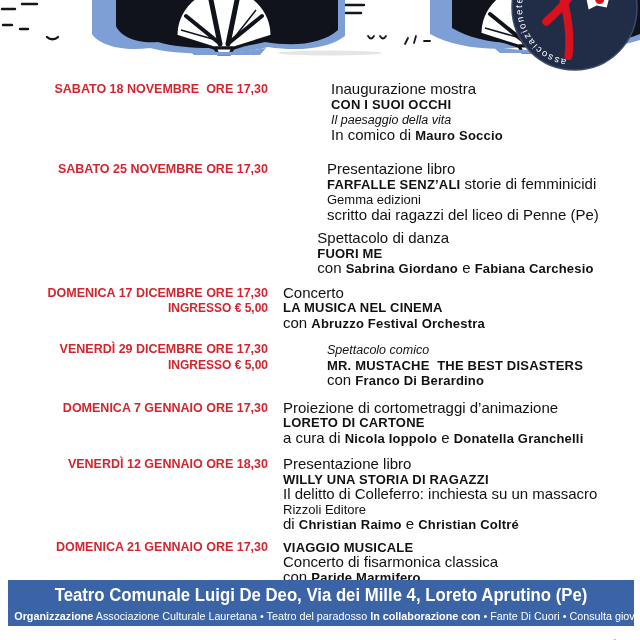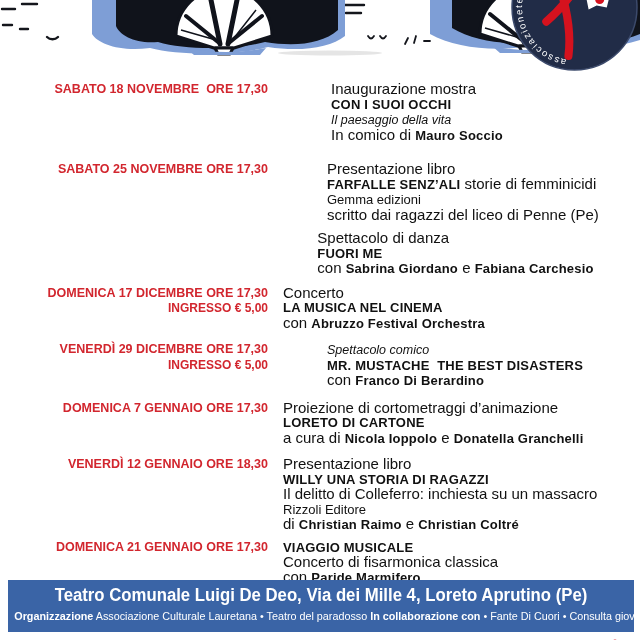--- a/index.html
+++ b/index.html
@@ -27,21 +27,21 @@
   }
   .event-note{font-size:12px;margin-top:1px;}
   .event-details{margin-left:15px;}
   .line{line-height:14.5px;white-space:pre-wrap;}
   .t-r{font-size:15px;}
   .t-b{font-size:13px;font-weight:bold;letter-spacing:.2px;}
   .t-i{font-size:12.5px;font-style:italic;}
   .t-s{font-size:13px;}
   
   .footer{
-    position:absolute;left:8px;right:6px;top:580px;height:52px;
+    position:absolute;left:8px;right:6px;top:580px;height:46px;
     background:var(--footer-blue,#3a64a6);color:#fff;text-align:center;overflow:hidden;
   }
   .venue{
     margin-top:5px;font-weight:bold;font-size:18px;white-space:nowrap;
     transform:scaleX(.93);transform-origin:center;
   }
   .credits{
     margin-top:4px;font-size:11px;white-space:nowrap;
     transform:scaleX(.98);transform-origin:center;
   }

